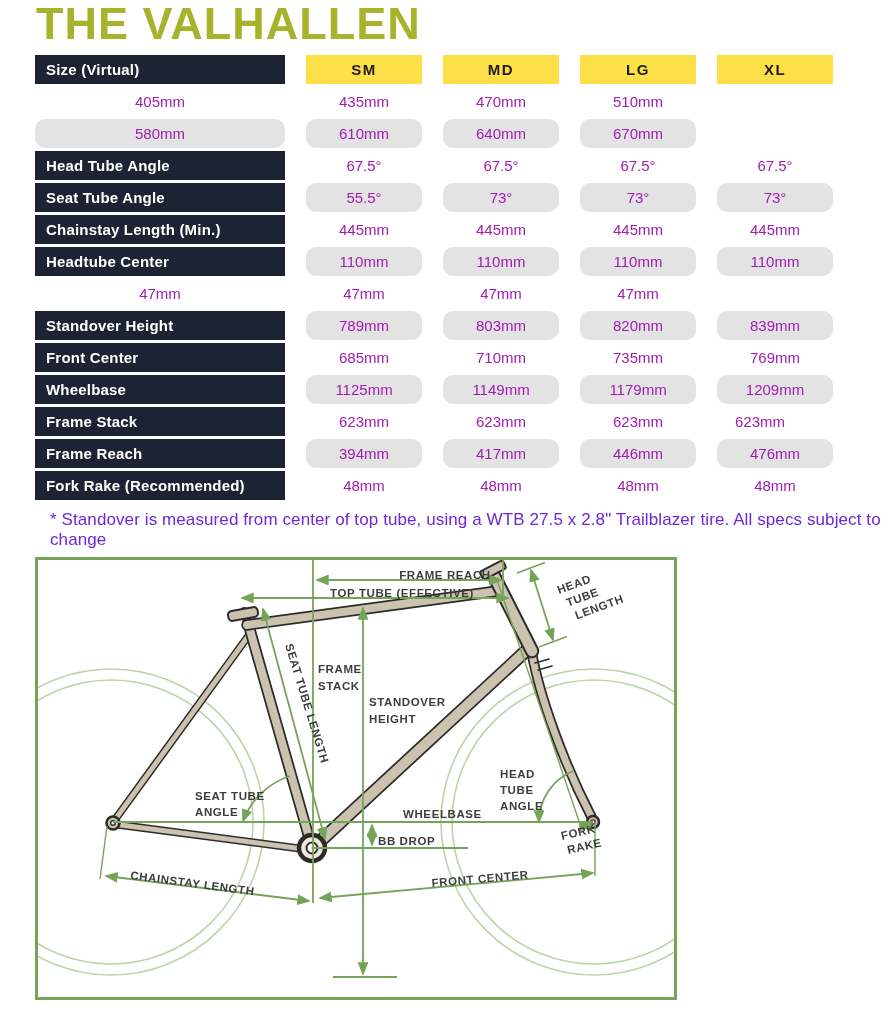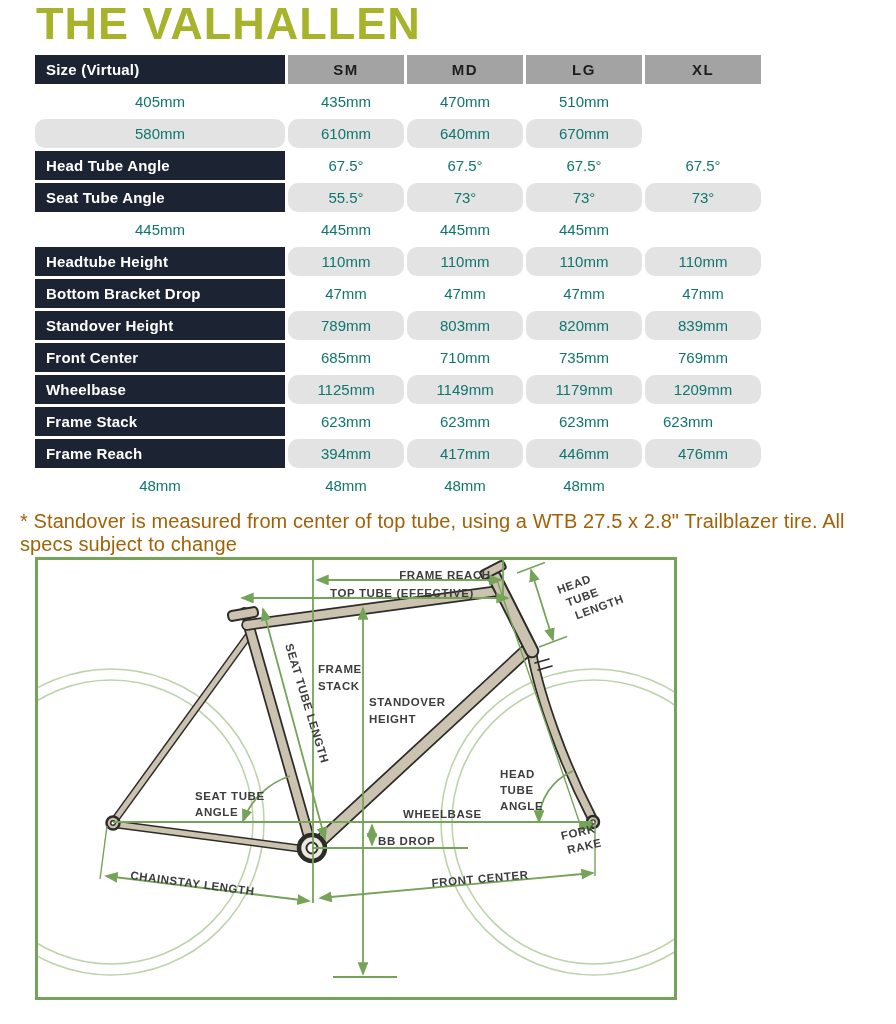--- a/index.html
+++ b/index.html
@@ -8,40 +8,40 @@
   .title{
     position:absolute;left:36px;top:-2px;
     font-size:45px;font-weight:bold;letter-spacing:1px;
     color:#a8b32c;
   }
 
   .spec-table{position:absolute;left:35px;top:55px;width:726px;}
   .trow{
     display:grid;
     grid-template-columns:250px 116px 116px 116px 116px;
-    column-gap:3px;
+    column-gap:21px;
     height:29px;
     margin-bottom:3px;
   }
   .lbl{
     background:#1c2434;color:#fff;
     font-size:15px;font-weight:bold;letter-spacing:.2px;
     line-height:29px;padding-left:11px;
   }
   .cell{
-    font-size:15px;line-height:29px;text-align:center;color:#0f766e;
+    font-size:15px;line-height:29px;text-align:center;color:#a21caf;
     background:#fff;
   }
-  .head .cell{background:#a3a3a3;font-weight:bold;letter-spacing:1.5px;color:#1d1d1f;}
+  .head .cell{background:#fde047;font-weight:bold;letter-spacing:1.5px;color:#1d1d1f;}
   .alt .cell{background:#e3e3e4;border-radius:10px;}
   .nudge{position:relative;left:-15px;}
 
   .footnote{
-    position:absolute;left:20px;top:510px;
-    font-size:20px;color:#a16207;letter-spacing:.1px;
+    position:absolute;left:50px;top:510px;
+    font-size:17px;color:#6d28d9;letter-spacing:.1px;
   }
 
   .diagram{position:absolute;left:35px;top:557px;}
   .dimline{stroke:#75a358;stroke-width:1.8;fill:none;}
   .dimthin{stroke:#75a358;stroke-width:1.4;fill:none;}
   .wheel{stroke:#bdd3aa;stroke-width:1.6;fill:none;}
   .lab{font-family:"Liberation Sans",sans-serif;font-size:11.5px;font-weight:bold;
        fill:#3d3d3d;letter-spacing:.6px;}
 </style>
 </head>
@@ -78,34 +78,34 @@
     <div class="cell">67.5°</div>
   </div>
   <div class="trow alt">
     <div class="lbl">Seat Tube Angle</div>
     <div class="cell">55.5°</div>
     <div class="cell">73°</div>
     <div class="cell">73°</div>
     <div class="cell">73°</div>
   </div>
   <div class="trow">
-    <div class="cell">445mm</div>
-    <div class="cell">445mm</div>
-    <div class="cell">445mm</div>
-    <div class="cell">445mm</div>
-  </div>
-  <div class="trow alt">
-    <div class="lbl">Headtube Height</div>
-    <div class="cell">110mm</div>
-    <div class="cell">110mm</div>
-    <div class="cell">110mm</div>
-    <div class="cell">110mm</div>
-  </div>
-  <div class="trow">
-    <div class="lbl">Bottom Bracket Drop</div>
+    <div class="lbl">Chainstay Length (Min.)</div>
+    <div class="cell">445mm</div>
+    <div class="cell">445mm</div>
+    <div class="cell">445mm</div>
+    <div class="cell">445mm</div>
+  </div>
+  <div class="trow alt">
+    <div class="lbl">Headtube Center</div>
+    <div class="cell">110mm</div>
+    <div class="cell">110mm</div>
+    <div class="cell">110mm</div>
+    <div class="cell">110mm</div>
+  </div>
+  <div class="trow">
     <div class="cell">47mm</div>
     <div class="cell">47mm</div>
     <div class="cell">47mm</div>
     <div class="cell">47mm</div>
   </div>
   <div class="trow alt">
     <div class="lbl">Standover Height</div>
     <div class="cell">789mm</div>
     <div class="cell">803mm</div>
     <div class="cell">820mm</div>
@@ -133,20 +133,21 @@
     <div class="cell nudge">623mm</div>
   </div>
   <div class="trow alt">
     <div class="lbl">Frame Reach</div>
     <div class="cell">394mm</div>
     <div class="cell">417mm</div>
     <div class="cell">446mm</div>
     <div class="cell">476mm</div>
   </div>
   <div class="trow">
+    <div class="lbl">Fork Rake (Recommended)</div>
     <div class="cell">48mm</div>
     <div class="cell">48mm</div>
     <div class="cell">48mm</div>
     <div class="cell">48mm</div>
   </div>
 </div>
 
 <div class="footnote">* Standover is measured from center of top tube, using a WTB 27.5 x 2.8" Trailblazer tire. All specs subject to change</div>
 
 <svg class="diagram" width="642" height="443" viewBox="0 0 642 443">

